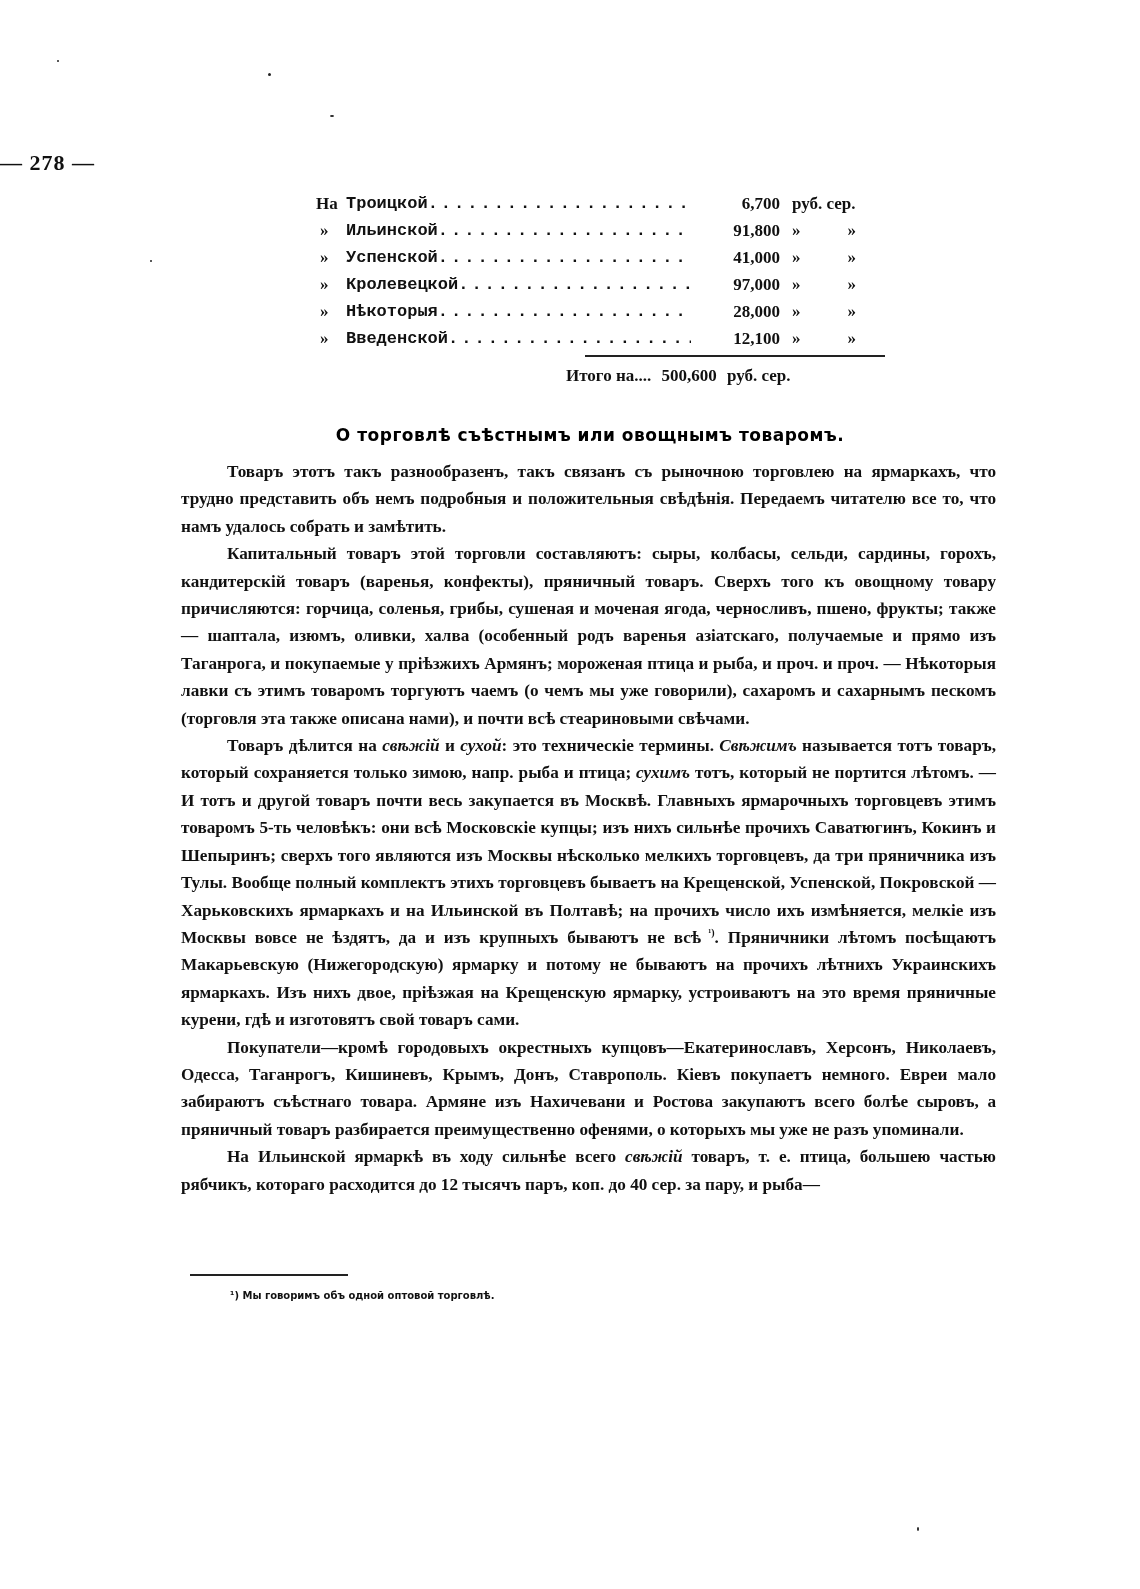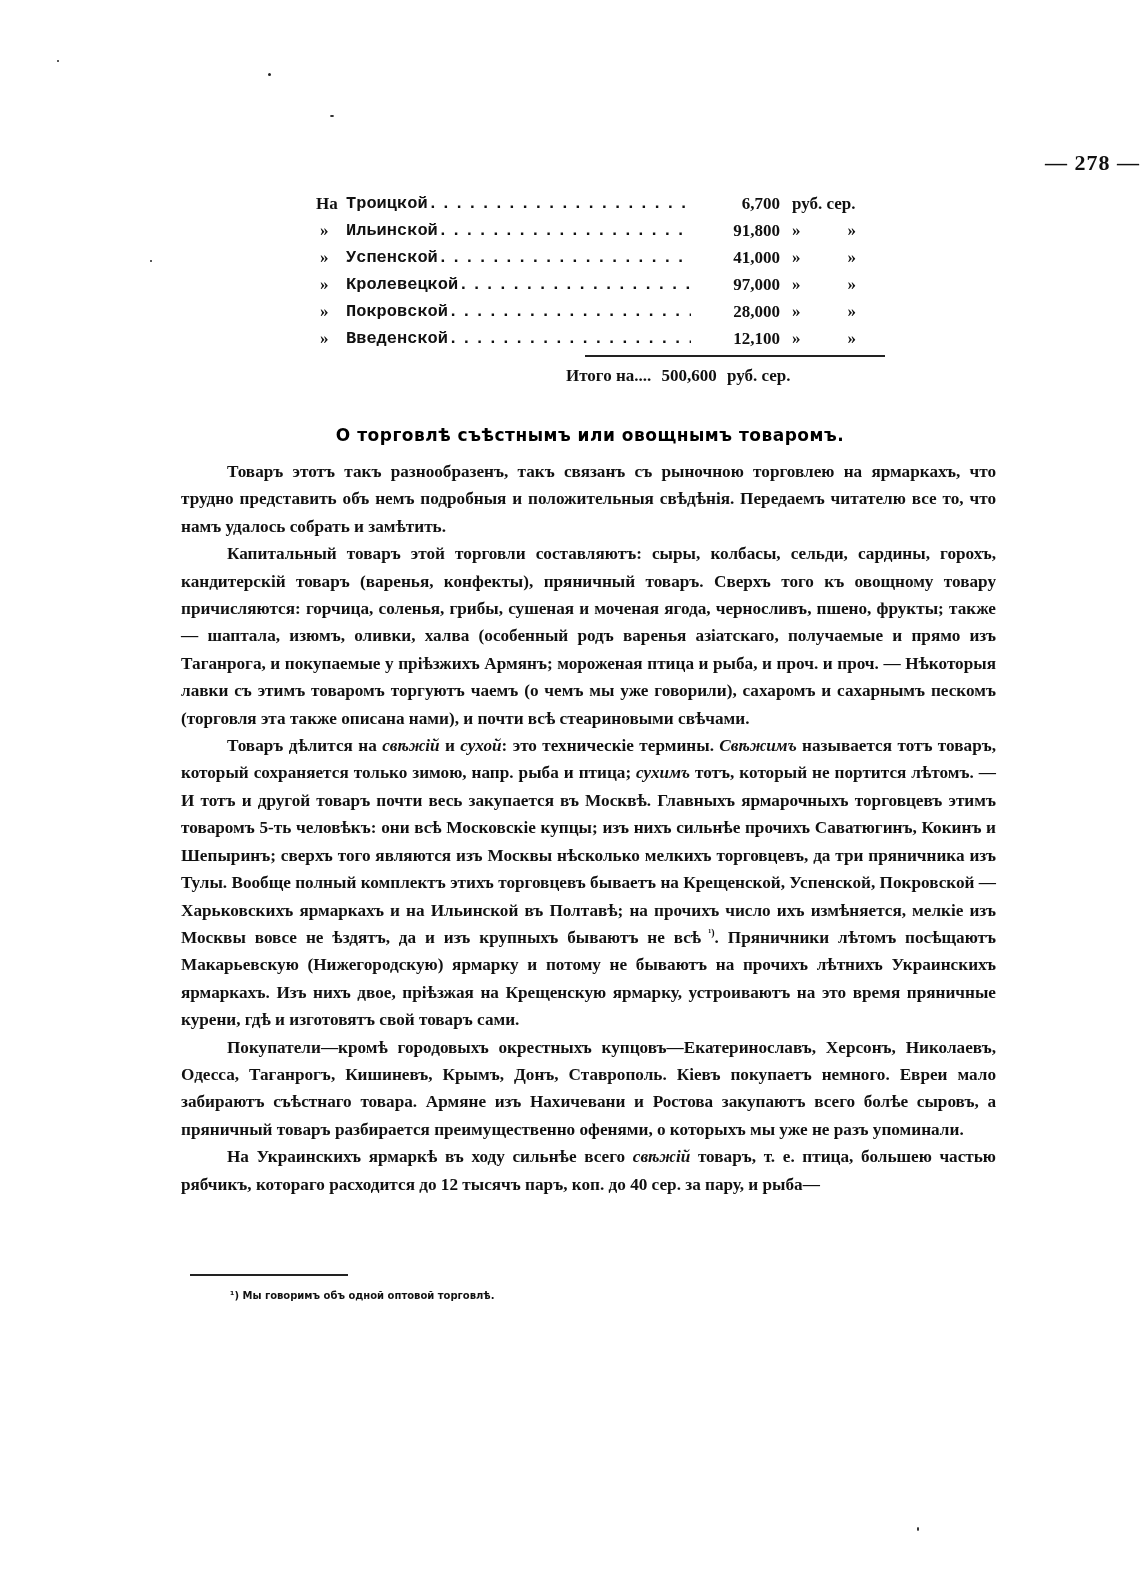--- a/index.html
+++ b/index.html
@@ -19,21 +19,21 @@
       position: absolute;
       left: 0; top: 0;
       width: 1140px;
       height: 1589px;
     }
     .page-number {
       position: absolute;
       top: 150px;
       left: 0;
       width: 1140px;
-      text-align: right;
+      text-align: left;
       font-size: 22px;
       font-weight: bold;
       letter-spacing: 1px;
     }
     
     .fair-table {
       position: absolute;
       left: 316px;
       top: 190px;
       width: 575px;
@@ -218,21 +218,21 @@
         </span>
       <span class="fair-amount">97,000</span>
       <span class="fair-unit">
           <span>»</span>
           <span>»</span>
         </span>
     </div>
     <div class="fair-row">
       <span class="fair-mark">»</span>
       <span class="fair-name-wrap">
-          <span class="fair-name">Покровской</span>
+          <span class="fair-name">Нѣкоторыя</span>
           <span class="fair-dots"></span>
         </span>
       <span class="fair-amount">28,000</span>
       <span class="fair-unit">
           <span>»</span>
           <span>»</span>
         </span>
     </div>
     <div class="fair-row">
       <span class="fair-mark">»</span>
@@ -255,21 +255,21 @@
     <span>руб. сер.</span>
   </div>
 
   <div class="section-title">О торговлѣ съѣстнымъ или овощнымъ товаромъ.</div>
 
   <div class="body-text">
     <p>Товаръ этотъ такъ разнообразенъ, такъ связанъ съ рыночною торговлею на ярмаркахъ, что трудно представить объ немъ подробныя и положительныя свѣдѣнія. Передаемъ читателю все то, что намъ удалось собрать и замѣтить.</p>
     <p>Капитальный товаръ этой торговли составляютъ: сыры, колбасы, сельди, сардины, горохъ, кандитерскій товаръ (варенья, конфекты), пряничный товаръ. Сверхъ того къ овощному товару причисляются: горчица, соленья, грибы, сушеная и моченая ягода, черносливъ, пшено, фрукты; также — шаптала, изюмъ, оливки, халва (особенный родъ варенья азіатскаго, получаемые и прямо изъ Таганрога, и покупаемые у пріѣзжихъ Армянъ; мороженая птица и рыба, и проч. и проч. — Нѣкоторыя лавки съ этимъ товаромъ торгуютъ чаемъ (о чемъ мы уже говорили), сахаромъ и сахарнымъ пескомъ (торговля эта также описана нами), и почти всѣ стеариновыми свѣчами.</p>
     <p><span>Товаръ дѣлится на </span><em>свѣжій</em><span> и </span><em>сухой</em><span>: это техническіе термины. </span><em>Свѣжимъ</em><span> называется тотъ товаръ, который сохраняется только зимою, напр. рыба и птица; </span><em>сухимъ</em><span> тотъ, который не портится лѣтомъ. — И тотъ и другой товаръ почти весь закупается въ Москвѣ. Главныхъ ярмарочныхъ торговцевъ этимъ товаромъ 5-ть человѣкъ: они всѣ Московскіе купцы; изъ нихъ сильнѣе прочихъ Саватюгинъ, Кокинъ и Шепыринъ; сверхъ того являются изъ Москвы нѣсколько мелкихъ торговцевъ, да три пряничника изъ Тулы. Вообще полный комплектъ этихъ торговцевъ бываетъ на Крещенской, Успенской, Покровской — Харьковскихъ ярмаркахъ и на Ильинской въ Полтавѣ; на прочихъ число ихъ измѣняется, мелкіе изъ Москвы вовсе не ѣздятъ, да и изъ крупныхъ бываютъ не всѣ</span><sup> ¹)</sup><span>. Пряничники лѣтомъ посѣщаютъ Макарьевскую (Нижегородскую) ярмарку и потому не бываютъ на прочихъ лѣтнихъ Украинскихъ ярмаркахъ. Изъ нихъ двое, пріѣзжая на Крещенскую ярмарку, устроиваютъ на это время пряничные курени, гдѣ и изготовятъ свой товаръ сами.</span></p>
     <p>Покупатели—кромѣ городовыхъ окрестныхъ купцовъ—Екатеринославъ, Херсонъ, Николаевъ, Одесса, Таганрогъ, Кишиневъ, Крымъ, Донъ, Ставрополь. Кіевъ покупаетъ немного. Евреи мало забираютъ съѣстнаго товара. Армяне изъ Нахичевани и Ростова закупаютъ всего болѣе сыровъ, а пряничный товаръ разбирается преимущественно офенями, о которыхъ мы уже не разъ упоминали.</p>
-    <p><span>На Украинскихъ ярмаркѣ въ ходу сильнѣе всего </span><em>свѣжій</em><span> товаръ, т. е. птица, большею частью рябчикъ, котораго расходится до 12 тысячъ паръ, коп. до 40 сер. за пару, и рыба—</span></p>
+    <p><span>На Ильинской ярмаркѣ въ ходу сильнѣе всего </span><em>свѣжій</em><span> товаръ, т. е. птица, большею частью рябчикъ, котораго расходится до 12 тысячъ паръ, коп. до 40 сер. за пару, и рыба—</span></p>
   </div>
 
   <div class="footnote-rule"></div>
   <div class="footnote">
     <span>¹)</span>
     <span>Мы говоримъ объ одной оптовой торговлѣ.</span>
   </div>
 
   <span class="speck" style="left:57px;top:60px;width:2px;height:2px"></span>
   <span class="speck" style="left:268px;top:73px;width:3px;height:3px"></span>

